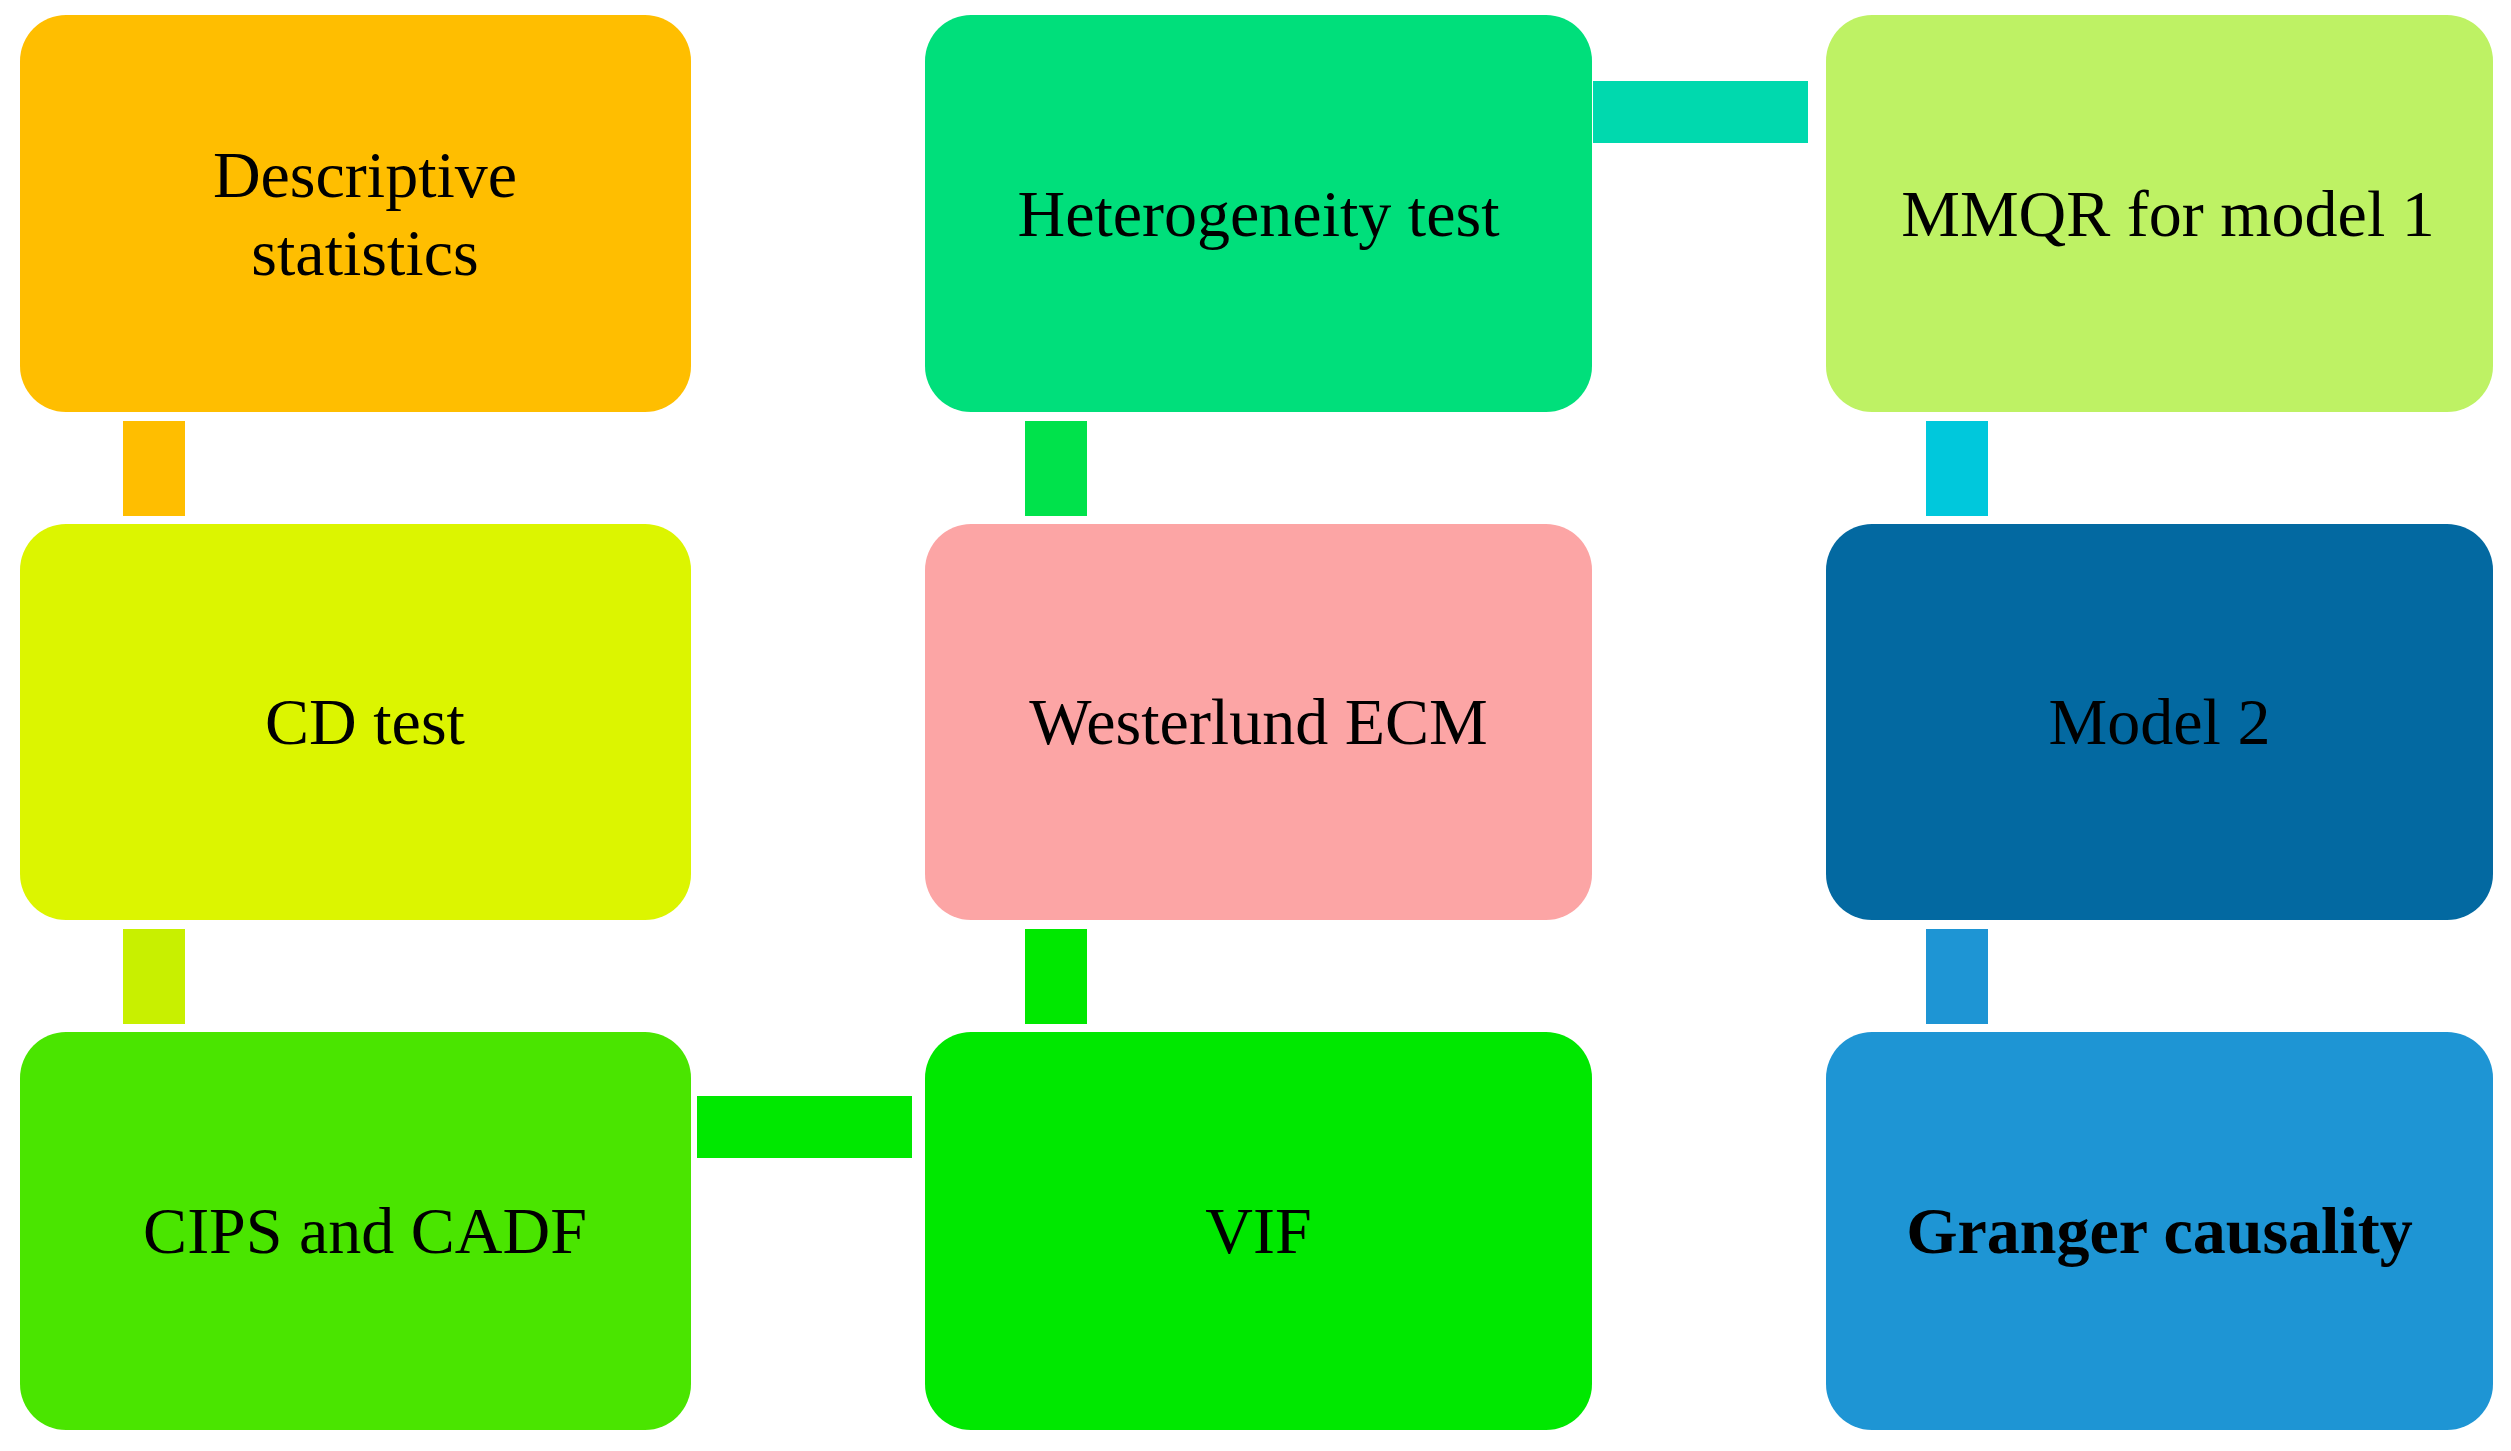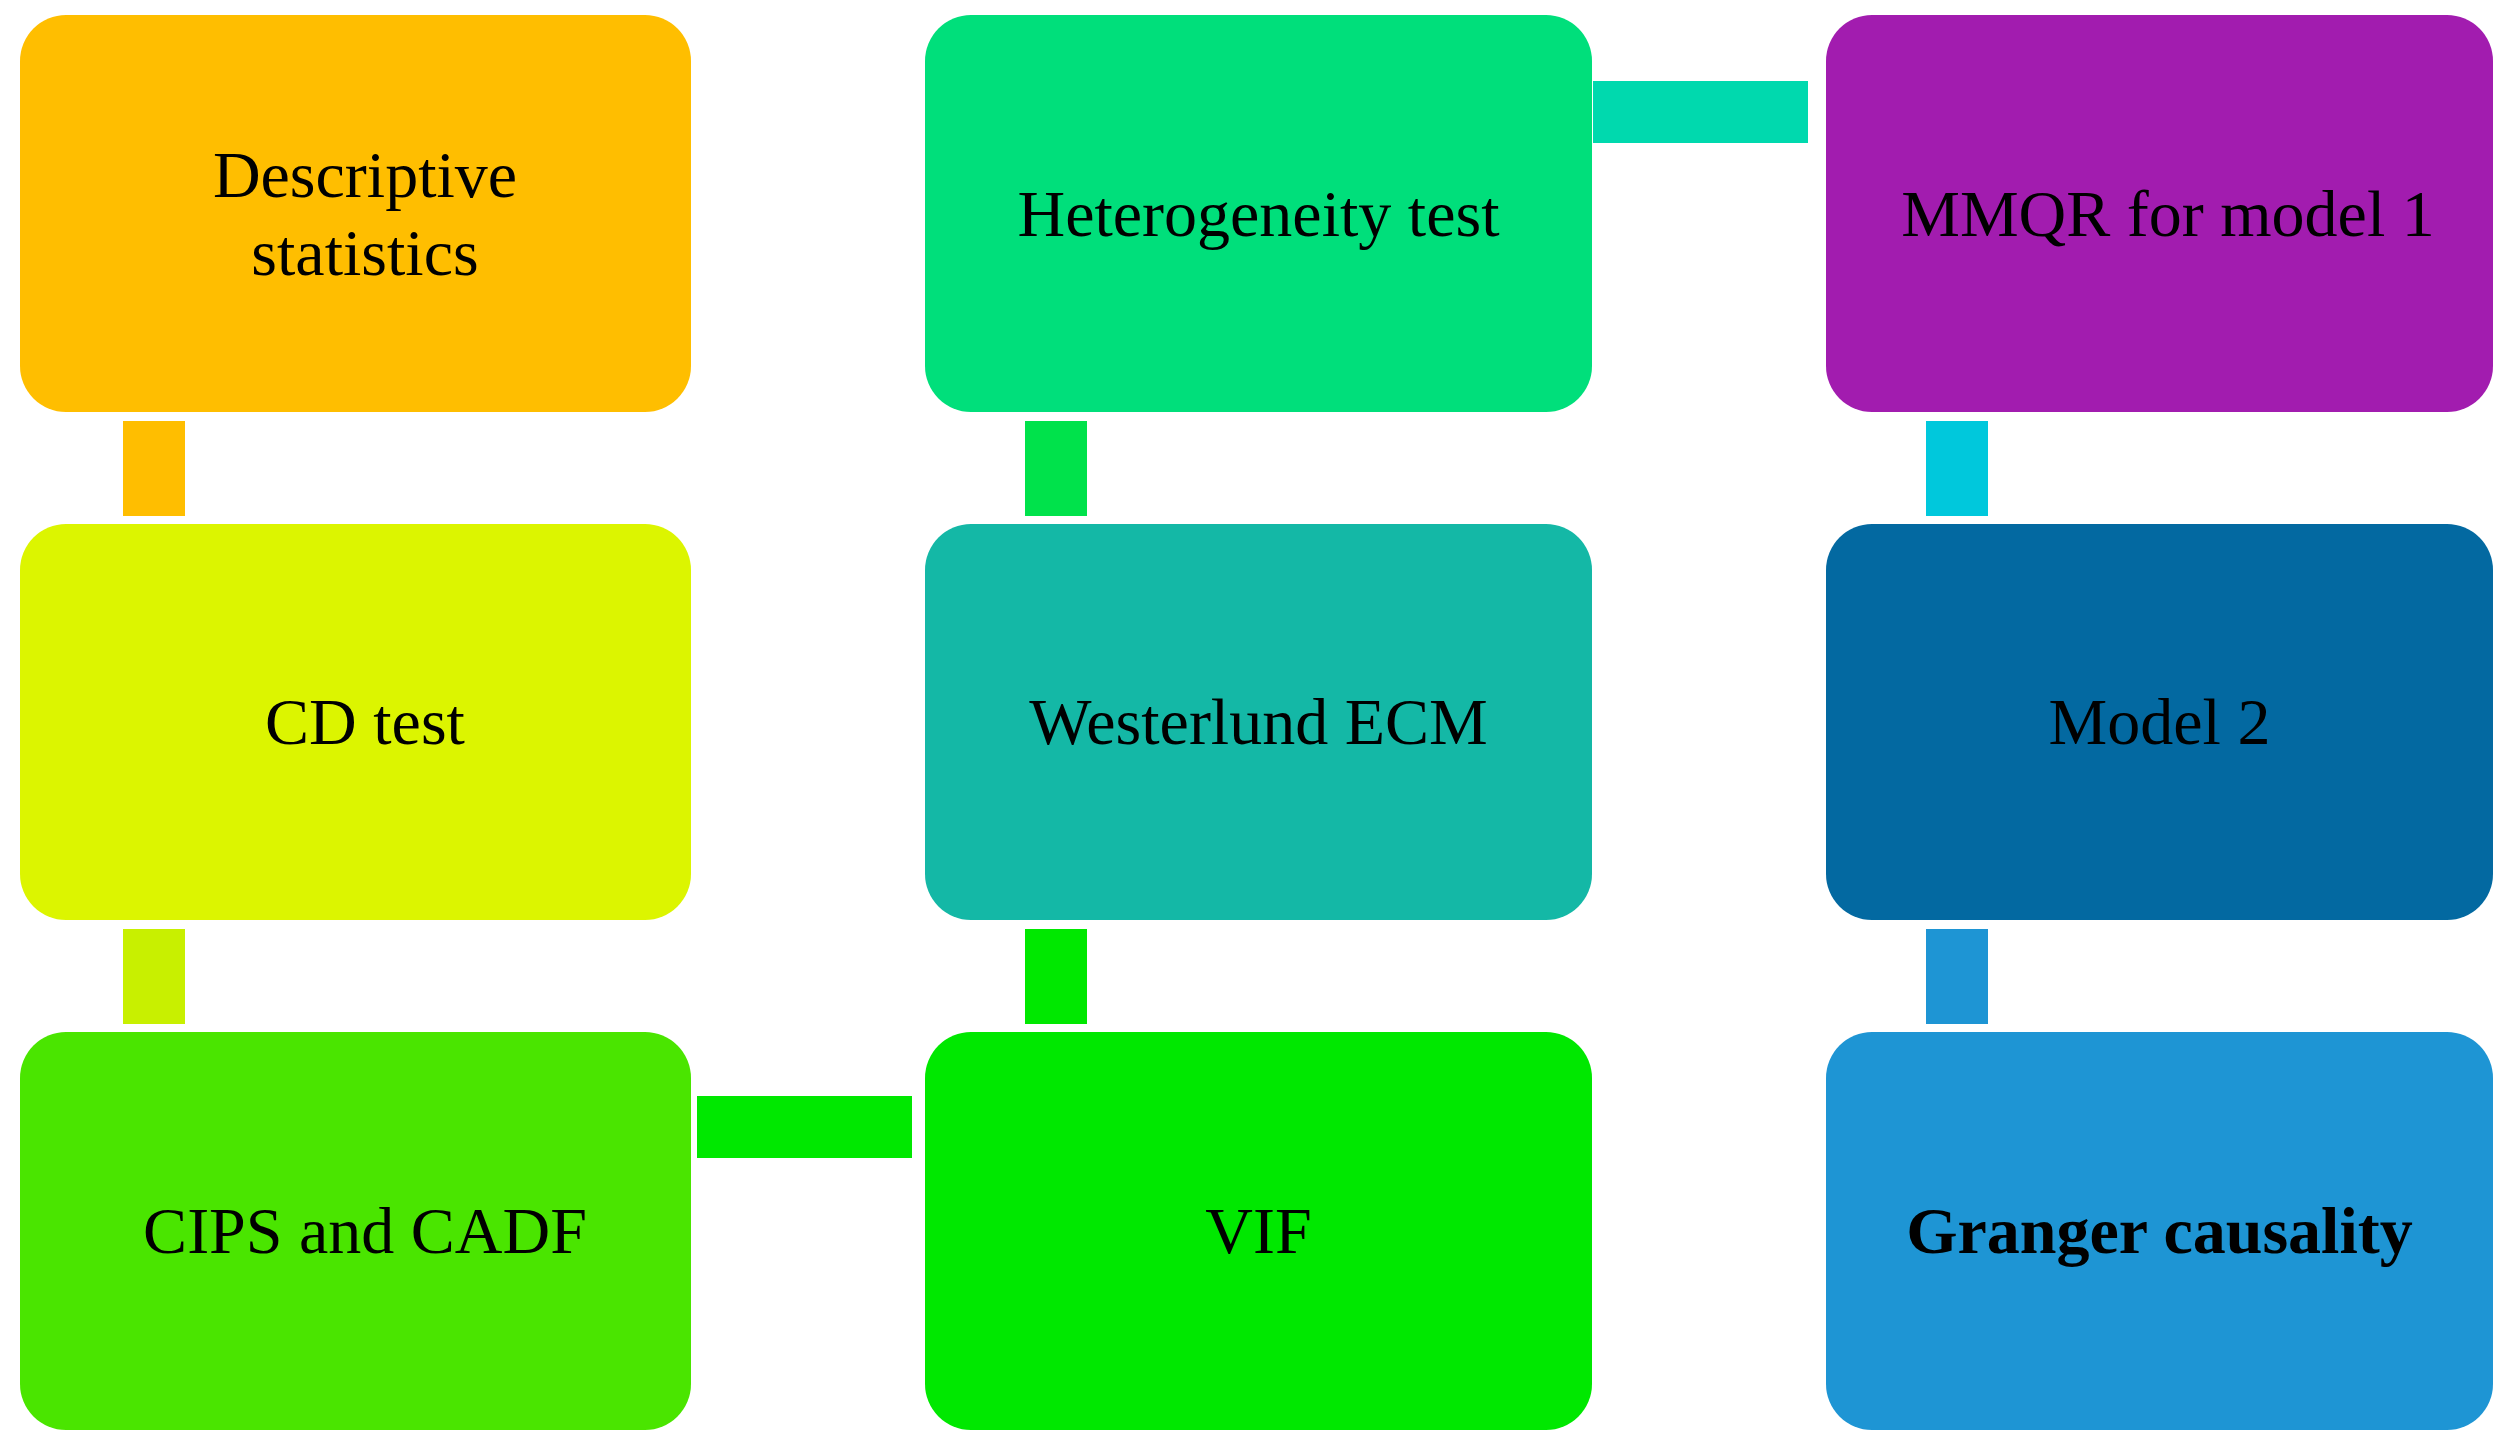--- a/index.html
+++ b/index.html
@@ -81,24 +81,24 @@
 
   <div class="node col-1 row-1" style="background: rgb(255, 190, 0);">Descriptive
 statistics</div>
 
   <div class="node col-1 row-2" style="background: rgb(220, 245, 0);">CD test</div>
 
   <div class="node col-1 row-3" style="background: rgb(74, 229, 0);">CIPS and CADF</div>
 
   <div class="node col-2 row-1" style="background: rgb(0, 223, 123);">Heterogeneity test</div>
 
-  <div class="node col-2 row-2" style="background: #14b8a6;">Westerlund ECM</div>
+  <div class="node col-2 row-2" style="background: #fca5a5;">Westerlund ECM</div>
 
   <div class="node col-2 row-3" style="background: rgb(0, 232, 0);">VIF</div>
 
-  <div class="node col-3 row-1" style="background: #a21caf; padding-left: 39px;">MMQR for model 1</div>
+  <div class="node col-3 row-1" style="background: #bef264; padding-left: 39px;">MMQR for model 1</div>
 
   <div class="node col-3 row-2" style="background: #0369a1;">Model 2</div>
 
   <div class="node col-3 row-3" style="background: rgb(30, 149, 212); font-weight: bold;">Granger causality</div>
 
 </div>
 
 
 </body></html>

